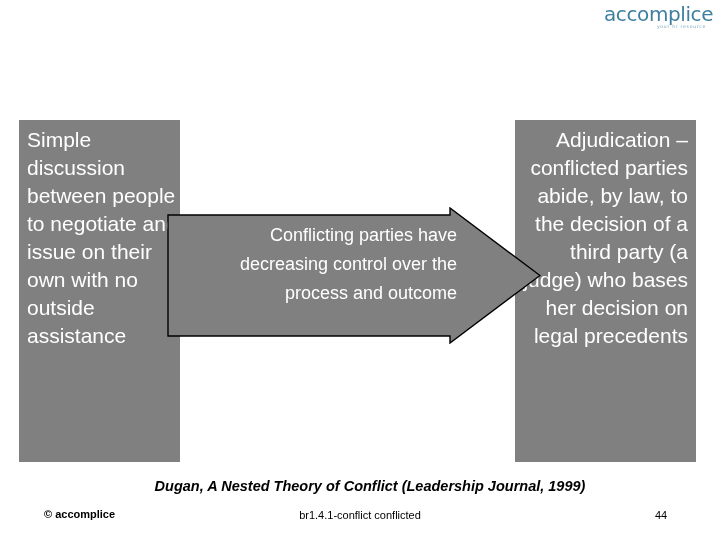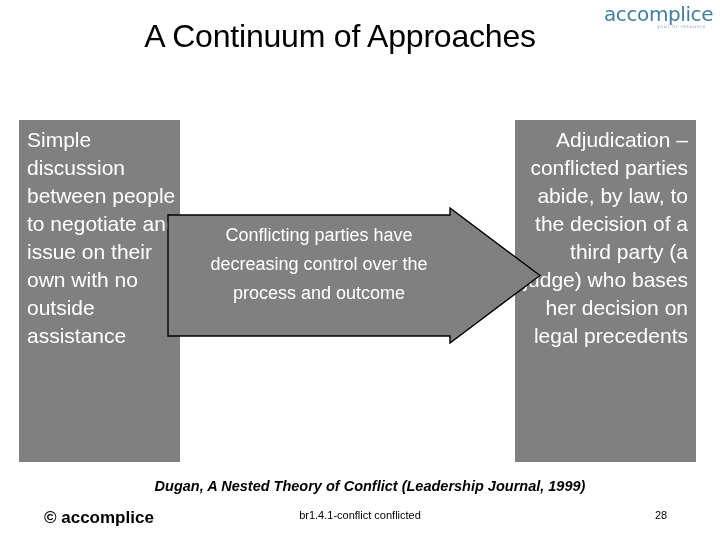--- a/index.html
+++ b/index.html
@@ -104,21 +104,21 @@
     position: absolute;
     left: 0;
     top: 0;
     display: block;
   }
   #arrow-label {
     position: absolute;
     left: 14px;
     top: 14px;
     width: 276px;
-    text-align: center;
+    text-align: right;
     color: #ffffff;
     font-size: 18px;
     line-height: 29px;
   }
 
   
   #citation {
     position: absolute;
     left: 0;
     top: 478px;
@@ -129,21 +129,21 @@
     font-weight: bold;
     color: #000000;
     white-space: nowrap;
     padding-left: 20px;
     box-sizing: border-box;
   }
   #footer-copyright {
     position: absolute;
     left: 44px;
     top: 508px;
-    font-size: 17px;
+    font-size: 11px;
     font-weight: bold;
     color: #000000;
   }
   #footer-center {
     position: absolute;
     left: 0;
     top: 509px;
     width: 720px;
     text-align: center;
     font-size: 11px;
@@ -160,31 +160,30 @@
 </head>
 <body>
 
 <div id="slide">
 
   <div id="logo">
     <span id="logo-word">accomplice</span>
     <span id="logo-tagline">your hr resource</span>
   </div>
 
-  <div id="title">A Continuum of Approaches</div>
 
   <div id="left-box" class="gray-box">Simple discussion between people to negotiate and issue on their own with no outside assistance</div>
 
   <div id="right-box" class="gray-box">Adjudication – conflicted parties abide, by law, to the decision of a third party (a judge) who bases her decision on legal precedents</div>
 
   <div id="arrow">
     <svg width="374" height="137" viewBox="0 0 374 137">
       <polygon points="1,8 283,8 283,1 373,68.5 283,136 283,129 1,129" fill="#808080" stroke="#000000" stroke-width="1.4"></polygon>
     </svg>
     <div id="arrow-label">Conflicting parties have decreasing control over the process and outcome</div>
   </div>
 
   <div id="citation">Dugan, A Nested Theory of Conflict (Leadership Journal, 1999)</div>
   <div id="footer-copyright">© accomplice</div>
   <div id="footer-center">br1.4.1-conflict conflicted</div>
-  <div id="footer-page">28</div>
+  <div id="footer-page">44</div>
 
 </div>
 
 </body></html>

